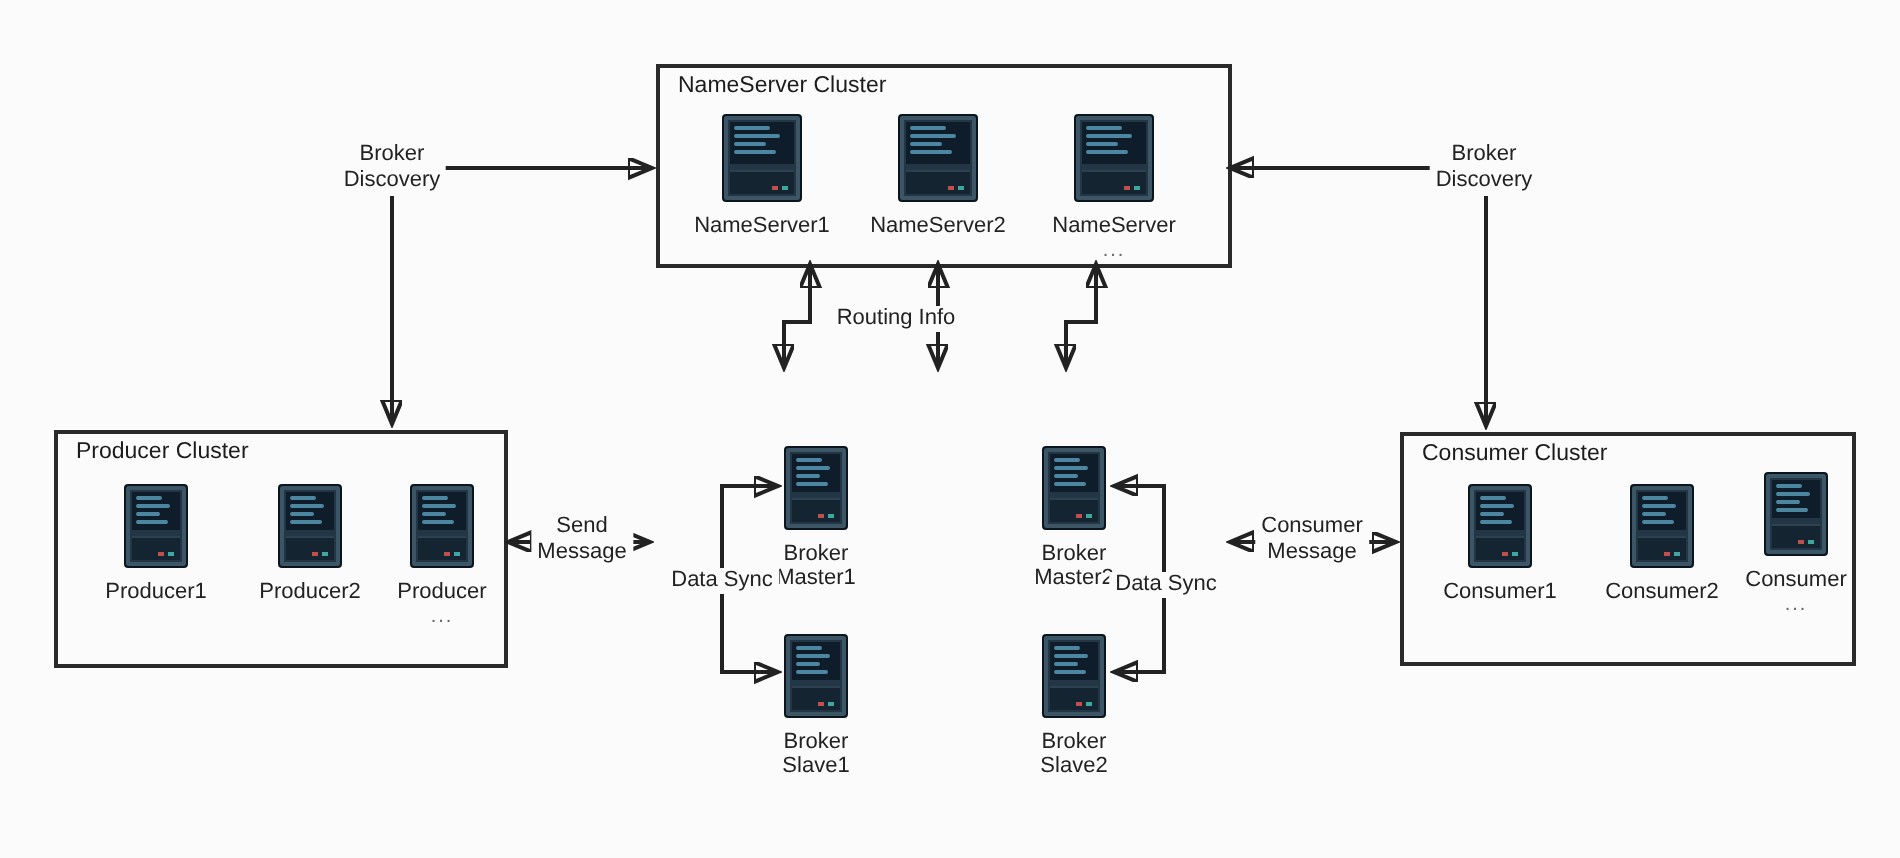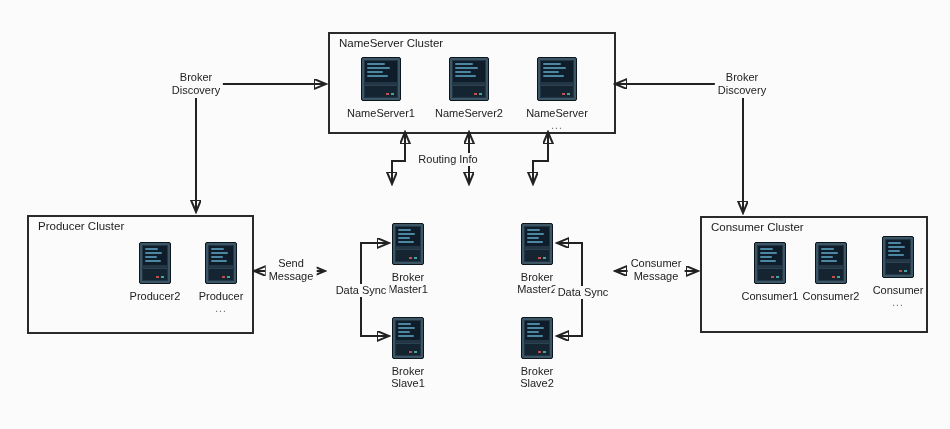--- a/index.html
+++ b/index.html
@@ -167,20 +167,35 @@
           <b class="led lr"></b>
           <b class="led lg"></b>
         </span>
       </div>
     <div class="nlabel">
         <span>Broker</span>
         <span>Slave2</span>
       </div>
   </div>
 
+  <div class="node" style="left:78px;top:242px">
+    <div class="srv">
+        <span class="scr">
+          <i></i>
+          <i></i>
+          <i></i>
+          <i></i>
+        </span>
+        <span class="base">
+          <b class="led lr"></b>
+          <b class="led lg"></b>
+        </span>
+      </div>
+    <div class="nlabel">Producer1</div>
+  </div>
   <div class="node" style="left:155px;top:242px">
     <div class="srv">
         <span class="scr">
           <i></i>
           <i></i>
           <i></i>
           <i></i>
         </span>
         <span class="base">
           <b class="led lr"></b>
@@ -199,21 +214,21 @@
         </span>
         <span class="base">
           <b class="led lr"></b>
           <b class="led lg"></b>
         </span>
       </div>
     <div class="nlabel">Producer</div>
     <div class="more">...</div>
   </div>
 
-  <div class="node" style="left:770px;top:242px">
+  <div class="node" style="left:750px;top:242px">
     <div class="srv">
         <span class="scr">
           <i></i>
           <i></i>
           <i></i>
           <i></i>
         </span>
         <span class="base">
           <b class="led lr"></b>
           <b class="led lg"></b>

